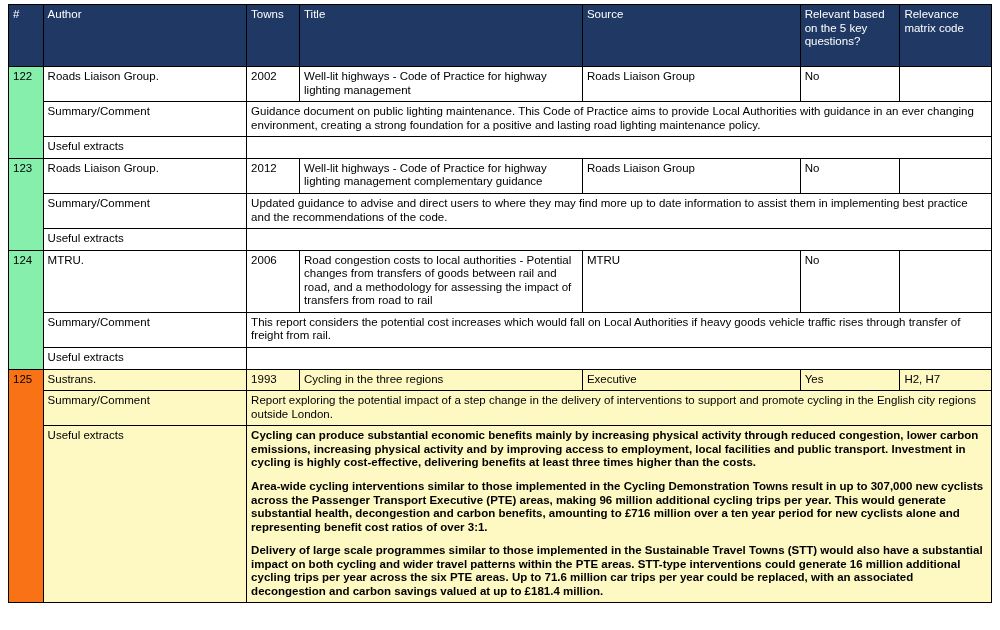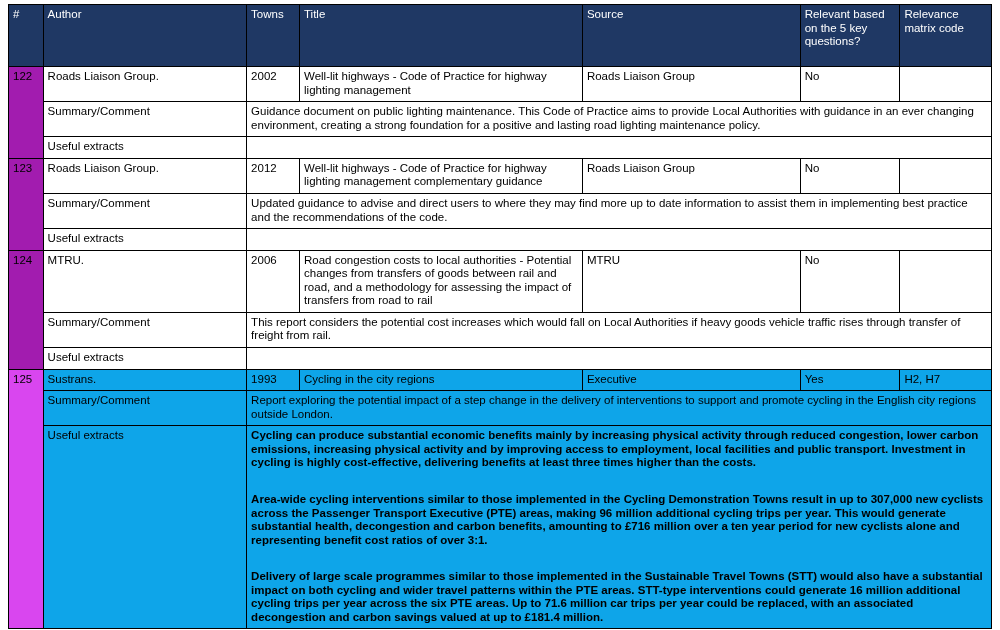--- a/index.html
+++ b/index.html
@@ -43,38 +43,38 @@
   }
   .col-num   { width: 34px; }
   .col-auth  { width: 200px; }
   .col-date  { width: 52px; }
   .col-title { width: 278px; }
   .col-src   { width: 214px; }
   .col-rel   { width: 98px; }
   .col-code  { width: 90px; }
 
   td.num {
-    background: #a21caf;
+    background: #86efac;
     font-weight: bold;
     text-align: center;
     vertical-align: top;
   }
   td.label {
     font-weight: bold;
     text-align: left;
   }
-  tr.pink td { background: #0ea5e9; }
-  tr.pink td.num { background: #d946ef; }
+  tr.pink td { background: #fef9c3; }
+  tr.pink td.num { background: #f97316; }
   .empty-cell { }
   p.para {
     margin: 0 0 0 0;
     font-weight: bold;
   }
   p.para + p.para {
-    margin-top: 23px;
+    margin-top: 10px;
   }
   .label-cell {
     width: 160px;
   }
 </style>
 </head>
 <body>
 
 <div id="sheet">
   <table class="doc">
@@ -151,21 +151,21 @@
       </tr>
       <tr>
         <td class="label label-cell">Useful extracts</td>
         <td colspan="5" class="empty-cell"></td>
       </tr>
 
       <tr class="pink">
         <td class="num" rowspan="3">125</td>
         <td>Sustrans.</td>
         <td>1993</td>
-        <td>Cycling in the city regions</td>
+        <td>Cycling in the three regions</td>
         <td>Executive</td>
         <td>Yes</td>
         <td>H2, H7</td>
       </tr>
       <tr class="pink">
         <td class="label label-cell">Summary/Comment</td>
         <td colspan="5">Report exploring the potential impact of a step change in the delivery of interventions to support and promote cycling in the English city regions outside London.</td>
       </tr>
       <tr class="pink">
         <td class="label label-cell">Useful extracts</td>

